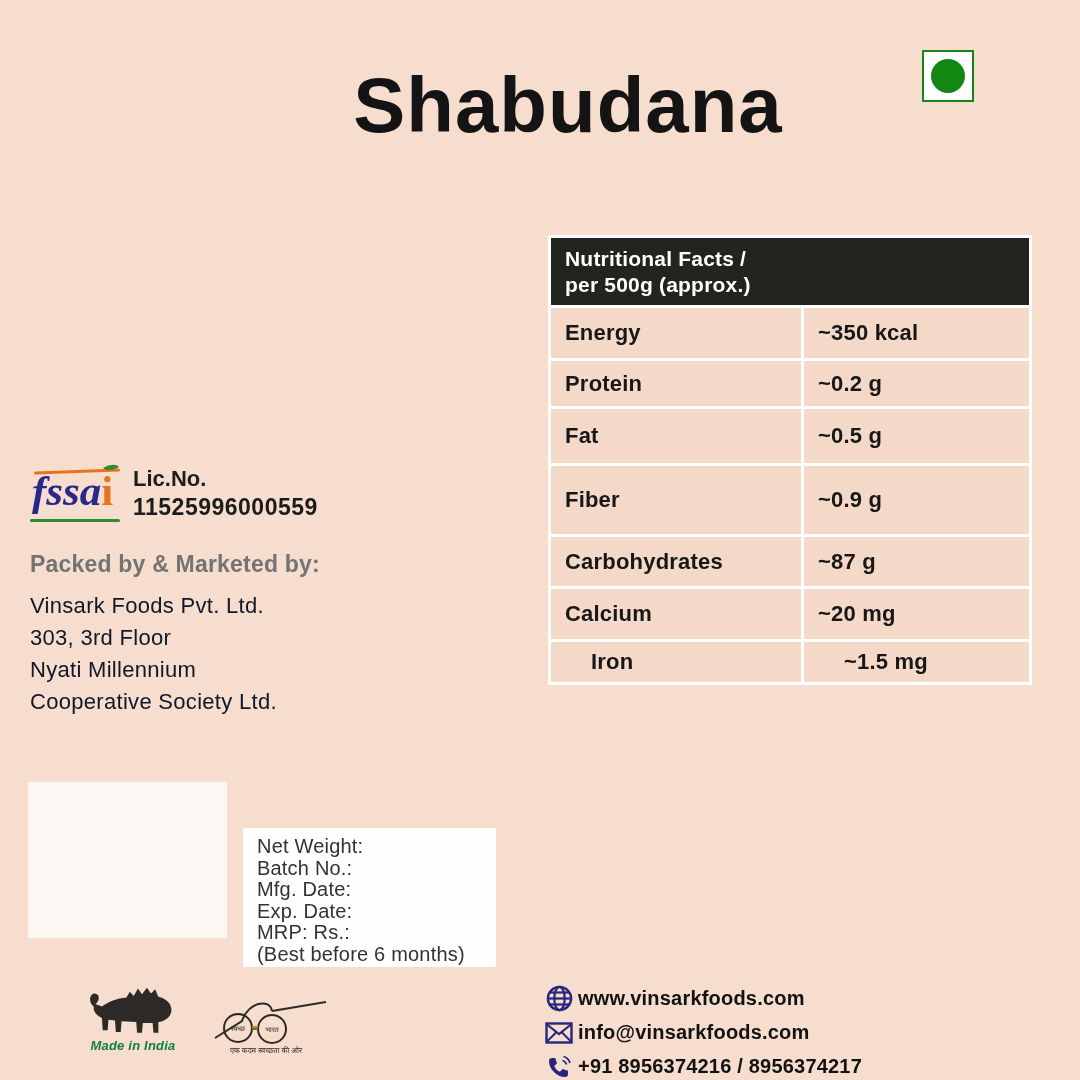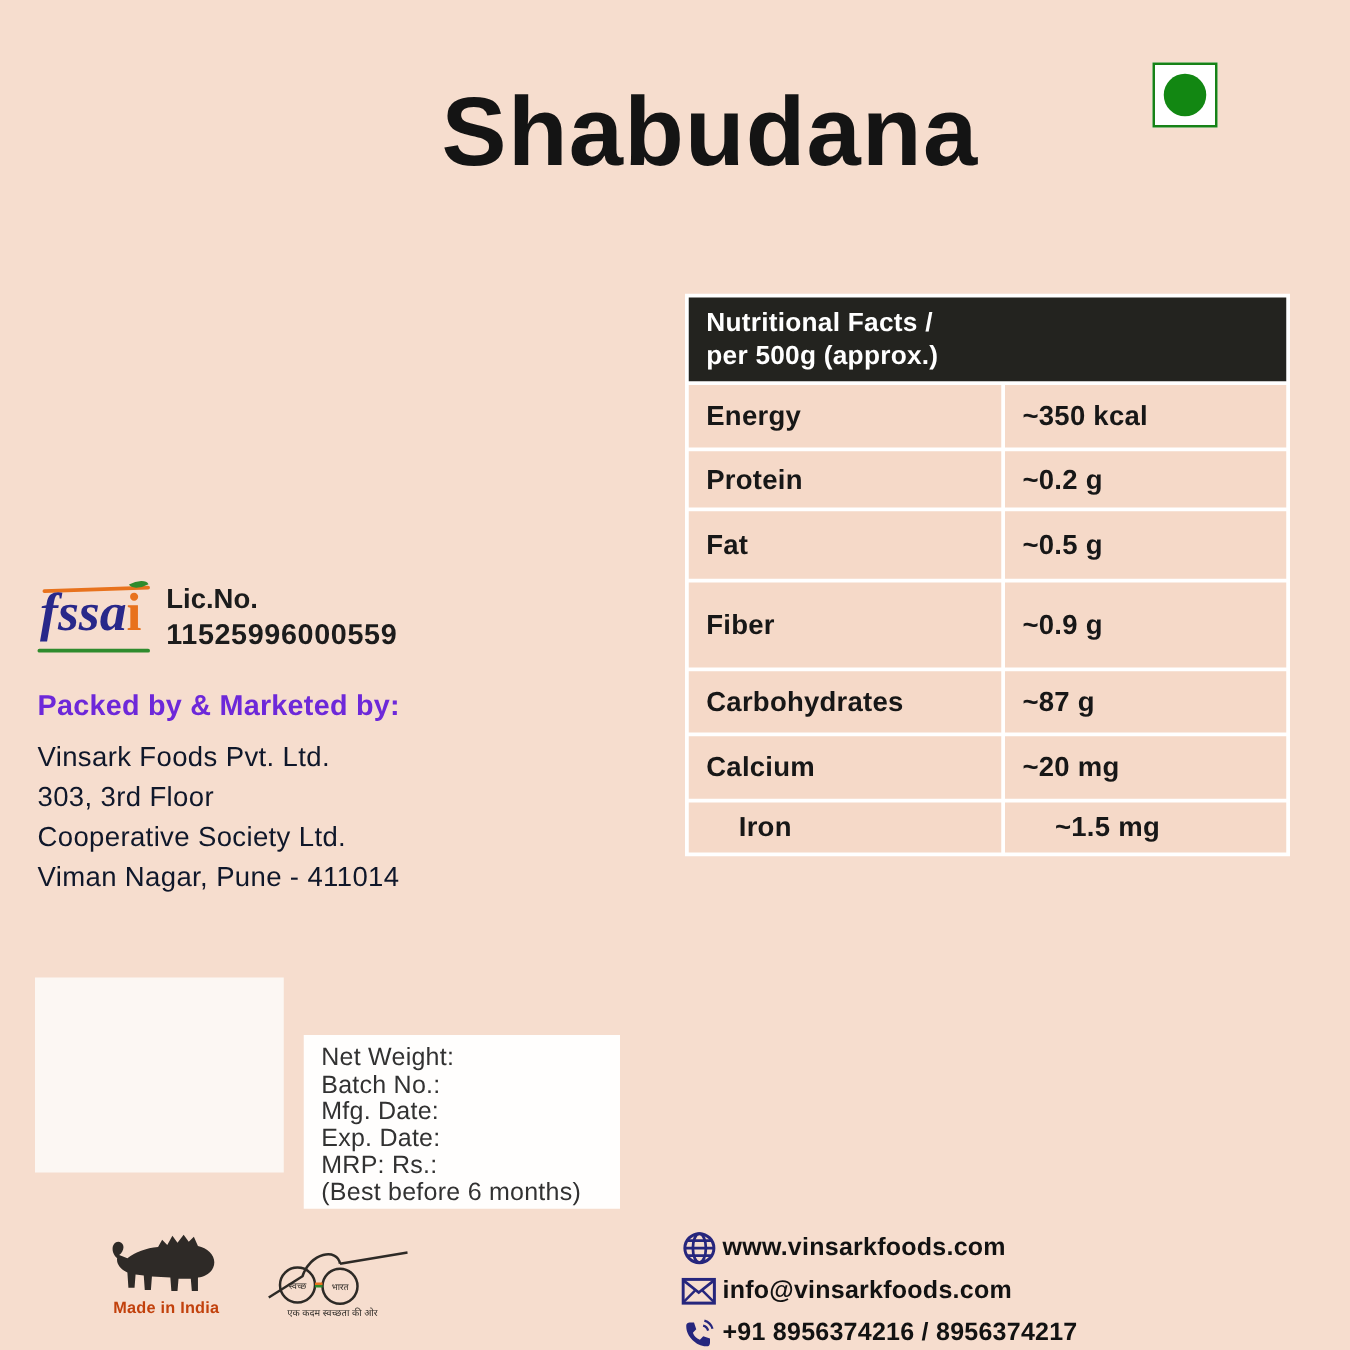--- a/index.html
+++ b/index.html
@@ -66,35 +66,35 @@
   }
   .fssai-word .fssai-i{color:#e8721d;font-style:normal;}
   .fssai-leaf{
     position:absolute;left:76px;top:0px;width:14px;height:7px;background:#2f8b2d;
     border-radius:0 100% 0 100%;transform:rotate(-28deg);
   }
   .lic-label{position:absolute;left:133px;top:466px;font-size:22px;font-weight:700;color:#1c1c1c;}
   .lic-number{position:absolute;left:133px;top:494px;font-size:23px;font-weight:700;color:#1c1c1c;letter-spacing:.5px;}
 
   
-  .packed-heading{position:absolute;left:30px;top:551px;font-size:23px;font-weight:700;color:#6d28d9;letter-spacing:.2px;}
+  .packed-heading{position:absolute;left:30px;top:551px;font-size:23px;font-weight:700;color:#737373;letter-spacing:.2px;}
   .address{position:absolute;left:30px;top:590px;font-size:22px;line-height:32px;color:#0f172a;font-weight:400;letter-spacing:.3px;}
 
   
   .fill-box{position:absolute;left:28px;top:782px;width:199px;height:156px;background:#fcf7f3;}
   .details-box{
     position:absolute;left:243px;top:788px;width:253px;height:139px;
     background:#fffefd;box-sizing:border-box;padding:8px 0 0 14px;
     font-size:20px;line-height:21.5px;color:#323232;letter-spacing:.2px;margin-top:40px;
   }
 
   
   .mii{position:absolute;left:68px;top:982px;width:130px;text-align:center;}
   .mii svg{display:block;margin:0 auto;}
-  .mii-caption{font-size:13px;font-weight:700;color:#c2410c;margin-top:2px;letter-spacing:.2px;}
+  .mii-caption{font-size:13px;font-weight:700;color:#15803d;margin-top:2px;letter-spacing:.2px;font-style:italic;}
   .swachh{position:absolute;left:212px;top:996px;width:120px;}
 
   
   .contact{position:absolute;left:545px;top:985px;display:flex;flex-direction:column;gap:7px;}
   .contact-row{display:flex;align-items:center;gap:5px;height:27px;}
   .contact-row .ctext{font-size:20px;font-weight:700;color:#121212;letter-spacing:.2px;}
   .cicon{width:28px;display:flex;justify-content:center;}
 </style>
 </head>
 <body>
@@ -160,24 +160,24 @@
   <div class="lic-label">Lic.No.</div>
   <div class="lic-number">11525996000559</div>
 
   <div class="packed-heading">Packed by &amp; Marketed by:</div>
   <div class="address">
 
       <div>Vinsark Foods Pvt. Ltd.</div>
 
       <div>303, 3rd Floor</div>
 
+      <div>Nyati Millennium</div>
 
       <div>Cooperative Society Ltd.</div>
 
-      <div>Viman Nagar, Pune - 411014</div>
     </div>
 
   <div class="fill-box"></div>
   <div class="details-box">
 
       <div>Net Weight:</div>
 
       <div>Batch No.:</div>
 
       <div>Mfg. Date:</div>

